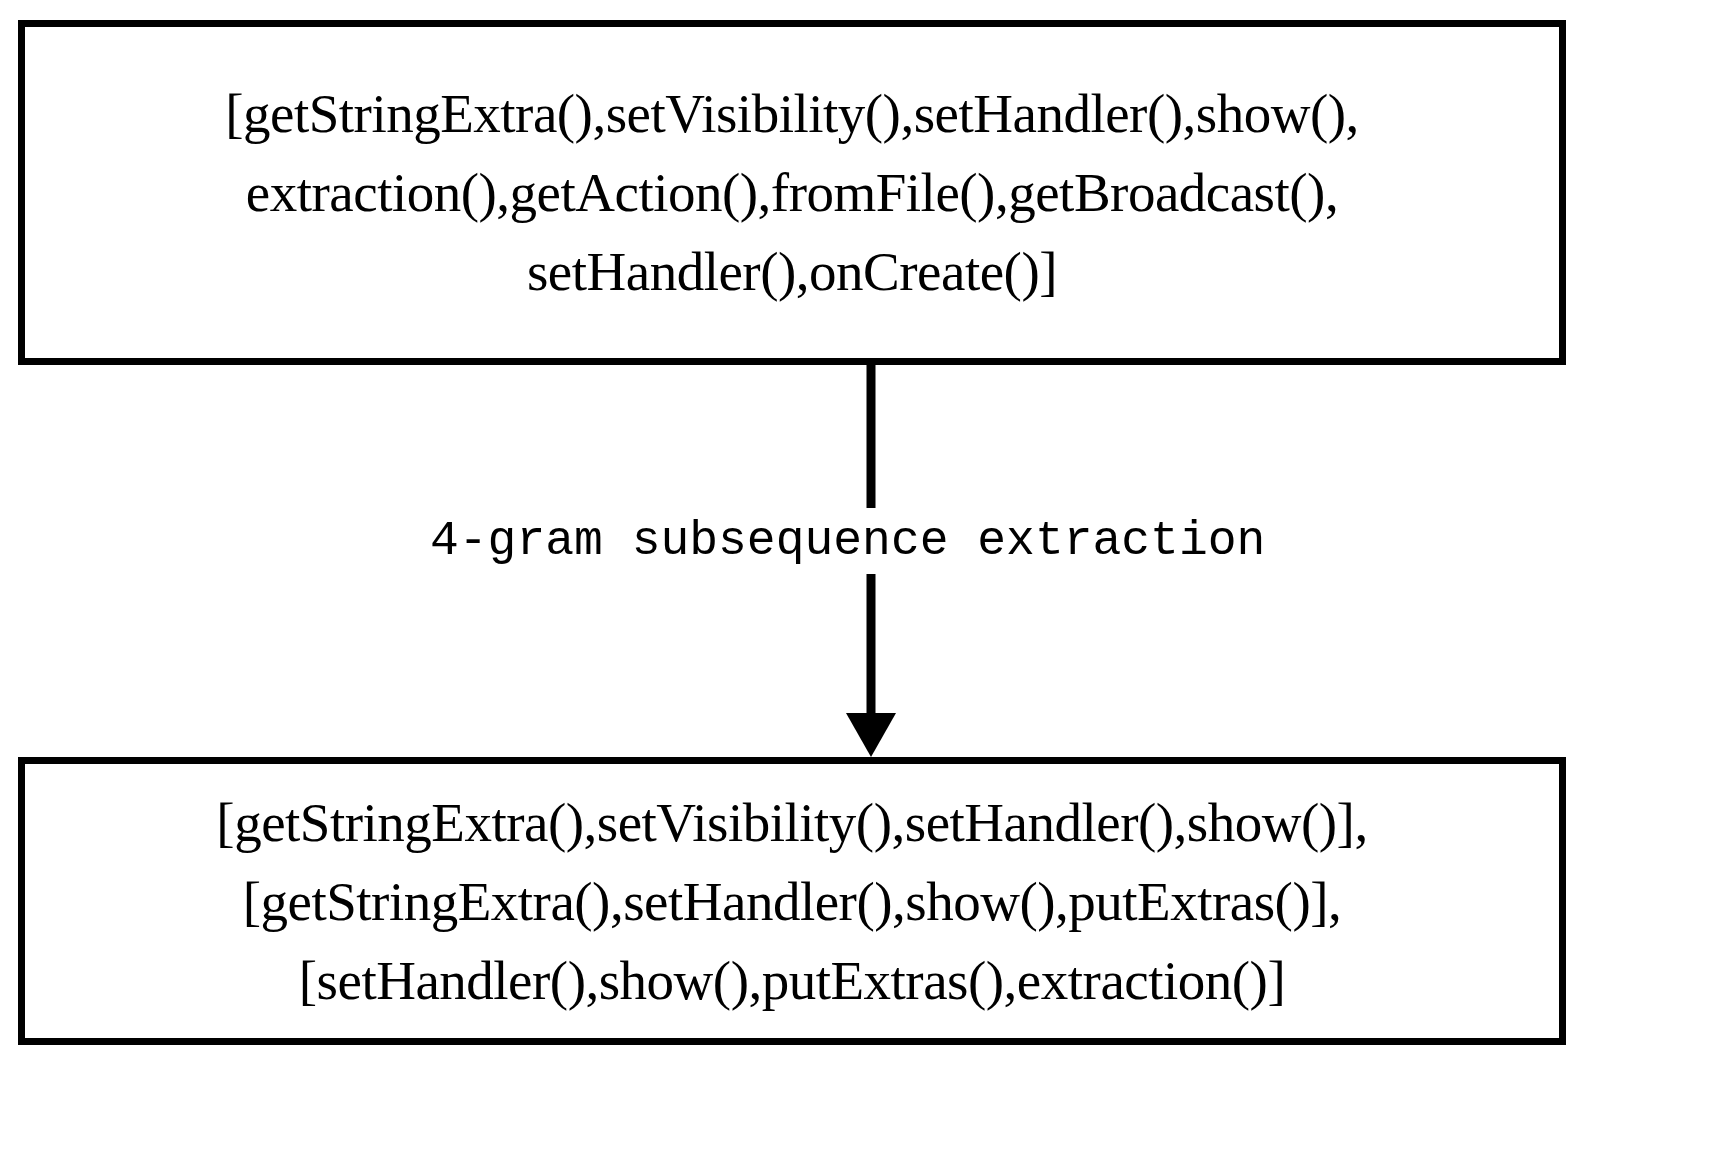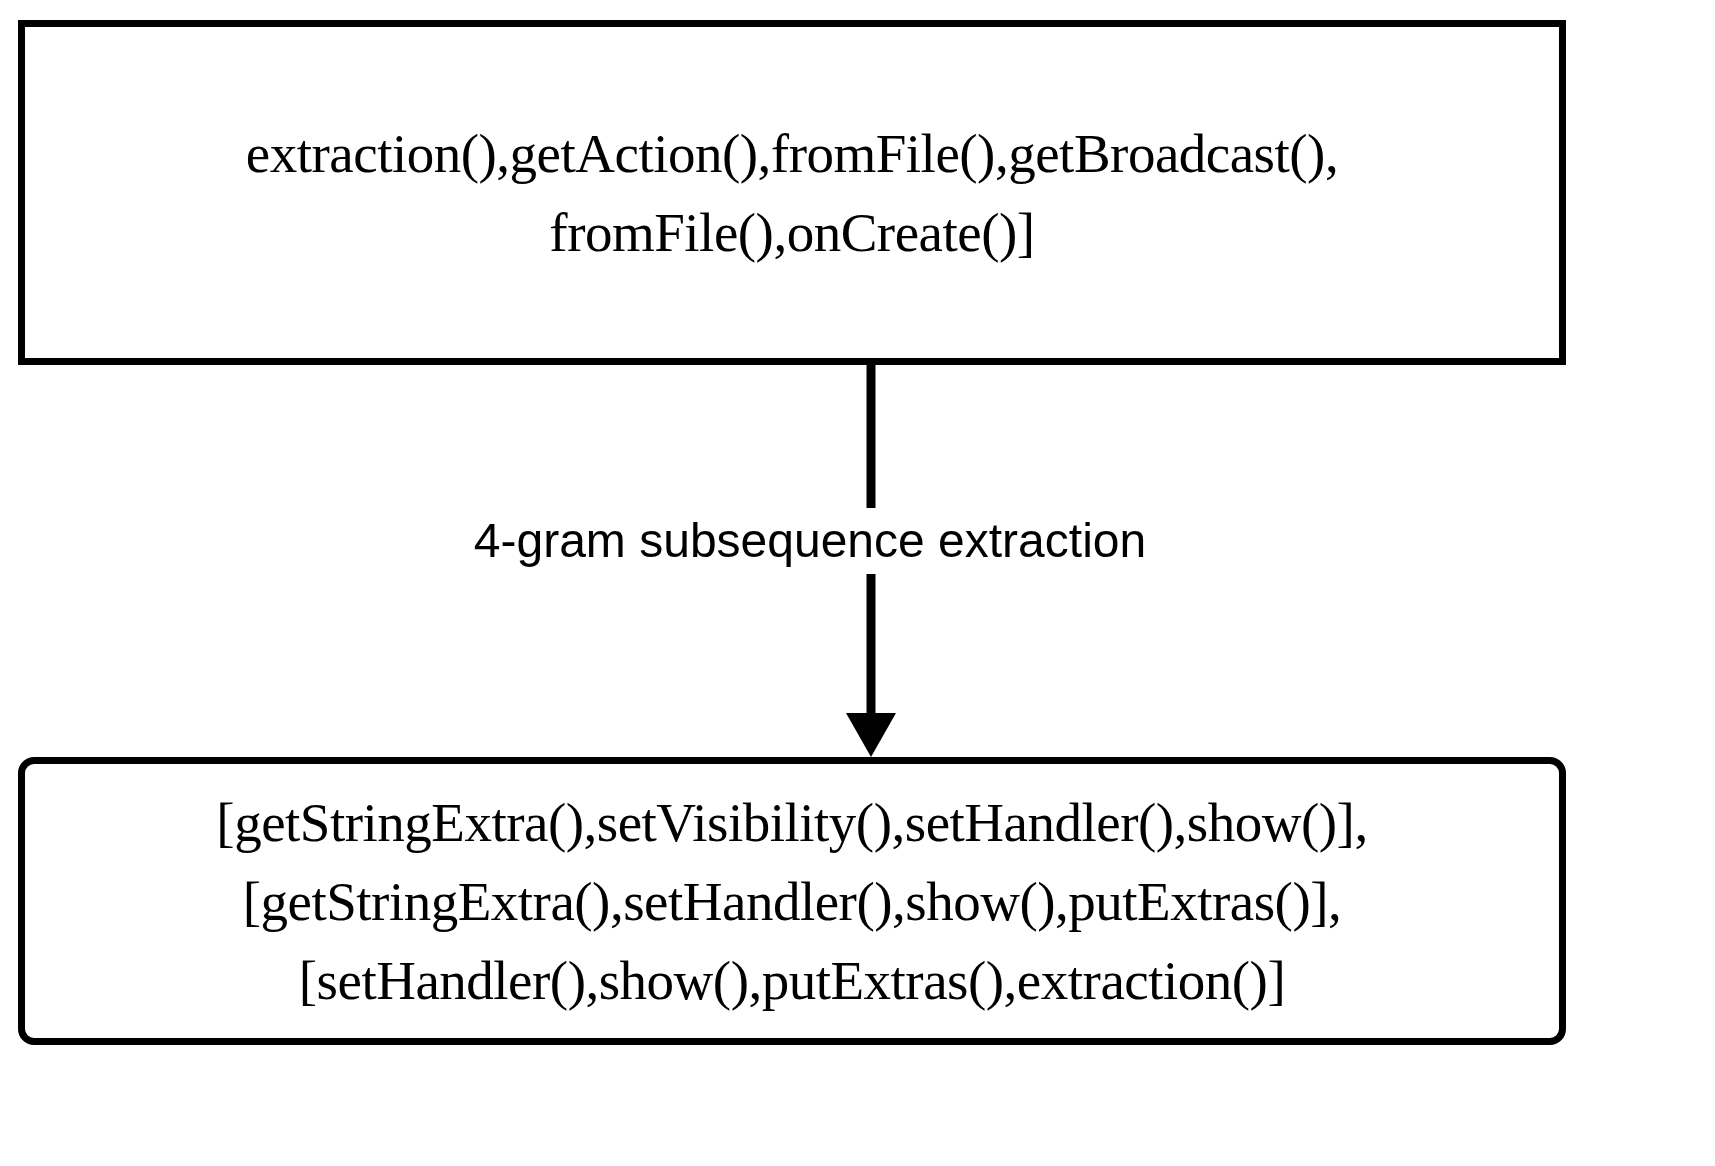--- a/index.html
+++ b/index.html
@@ -40,21 +40,20 @@
     top: 20px;
     width: 1548px;
     height: 345px;
   }
 
   #result-box {
     left: 18px;
     top: 757px;
     width: 1548px;
     height: 288px;
-    border-radius: 16px;
   }
 
   .box-line {
     display: block;
     width: 100%;
     text-align: center;
     font-size: 55px;
     line-height: 79px;
     letter-spacing: -0.5px;
     white-space: nowrap;
@@ -79,31 +78,32 @@
     left: 420px;
     top: 508px;
     width: 780px;
     text-align: center;
     font-size: 48px;
     line-height: 62px;
     white-space: nowrap;
     background: #ffffff;
     padding: 2px 10px;
     box-sizing: border-box;
-    font-family: Liberation Sans, sans-serif;
+    font-family: Liberation Mono, monospace;
   }
 </style>
 </head>
 <body>
 
 <div id="diagram">
 
   <div class="node-box" id="source-box">
+    <span class="box-line">[getStringExtra(),setVisibility(),setHandler(),show(),</span>
     <span class="box-line">extraction(),getAction(),fromFile(),getBroadcast(),</span>
-    <span class="box-line">fromFile(),onCreate()]</span>
+    <span class="box-line">setHandler(),onCreate()]</span>
   </div>
 
   <svg id="connector" viewBox="0 0 1715 1166">
     <line x1="871" y1="365" x2="871" y2="716" stroke="#000000" stroke-width="9"></line>
     <polygon points="846,713 896,713 871,757" fill="#000000"></polygon>
   </svg>
 
   <div id="edge-label">4-gram subsequence extraction</div>
 
   <div class="node-box" id="result-box">

